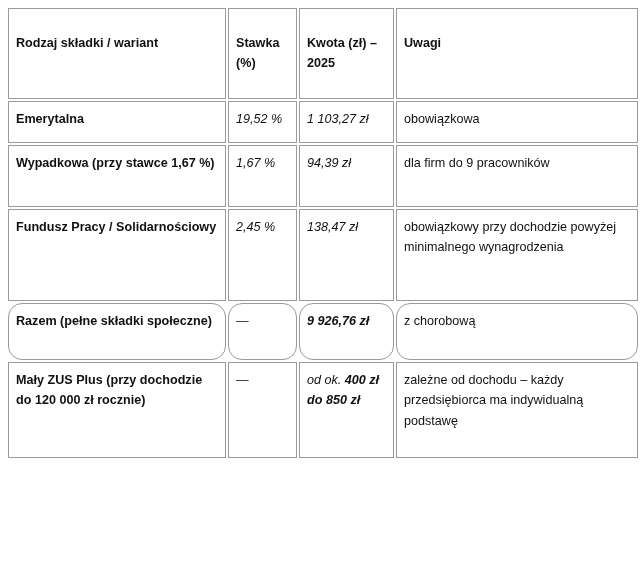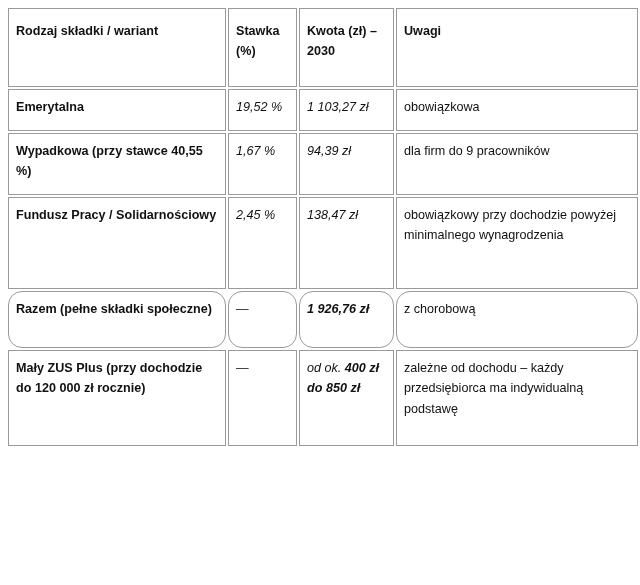--- a/index.html
+++ b/index.html
@@ -48,21 +48,21 @@
   col.c-name  { width: 218px; }
   col.c-rate  { width: 69px;  }
   col.c-amt   { width: 95px;  }
   col.c-note  { width: 242px; }
 
   
   tr.head-row th {
     font-weight: bold;
     vertical-align: top;
     height: 58px;
-    padding-top: 12px;
+    padding-top: 24px;
     margin-left: 48px;
   }
 
   
   td.cell-name {
     font-weight: bold;
     vertical-align: middle;
   }
 
   
@@ -118,54 +118,54 @@
     </colgroup>
     <thead>
       <tr class="head-row">
         <th>Rodzaj składki / wariant</th>
         <th>
           <span>Stawka</span><br>
           <span>(%)</span>
         </th>
         <th>
           <span>Kwota (zł) –</span><br>
-          <span>2030</span>
+          <span>2025</span>
         </th>
         <th>Uwagi</th>
       </tr>
     </thead>
     <tbody>
 
       <tr class="r-emerytalna">
         <td class="cell-name">Emerytalna</td>
         <td class="cell-rate">19,52 %</td>
         <td class="cell-amt">1 103,27 zł</td>
         <td class="cell-note">obowiązkowa</td>
       </tr>
 
 
 
       <tr class="r-wypadkowa">
-        <td class="cell-name">Wypadkowa (przy stawce 40,55 %)</td>
+        <td class="cell-name">Wypadkowa (przy stawce 1,67 %)</td>
         <td class="cell-rate">1,67 %</td>
         <td class="cell-amt">94,39 zł</td>
         <td class="cell-note">dla firm do 9 pracowników</td>
       </tr>
 
       <tr class="r-fundusz">
         <td class="cell-name">Fundusz Pracy / Solidarnościowy</td>
         <td class="cell-rate">2,45 %</td>
         <td class="cell-amt">138,47 zł</td>
         <td class="cell-note">obowiązkowy przy dochodzie powyżej minimalnego wynagrodzenia</td>
       </tr>
 
       <tr class="r-razem-pelne">
         <td class="cell-name">Razem (pełne składki społeczne)</td>
         <td class="cell-rate dash">—</td>
-        <td class="cell-amt bold-amt">1 926,76 zł</td>
+        <td class="cell-amt bold-amt">9 926,76 zł</td>
         <td class="cell-note">z chorobową</td>
       </tr>
 
 
       <tr class="r-maly-zus">
         <td class="cell-name">Mały ZUS Plus (przy dochodzie do 120 000 zł rocznie)</td>
         <td class="cell-rate dash">—</td>
         <td class="cell-amt wrap-amt"><span>od ok. </span><b>400 zł do 850 zł</b></td>
         <td class="cell-note">zależne od dochodu – każdy przedsiębiorca ma indywidualną podstawę</td>
       </tr>

